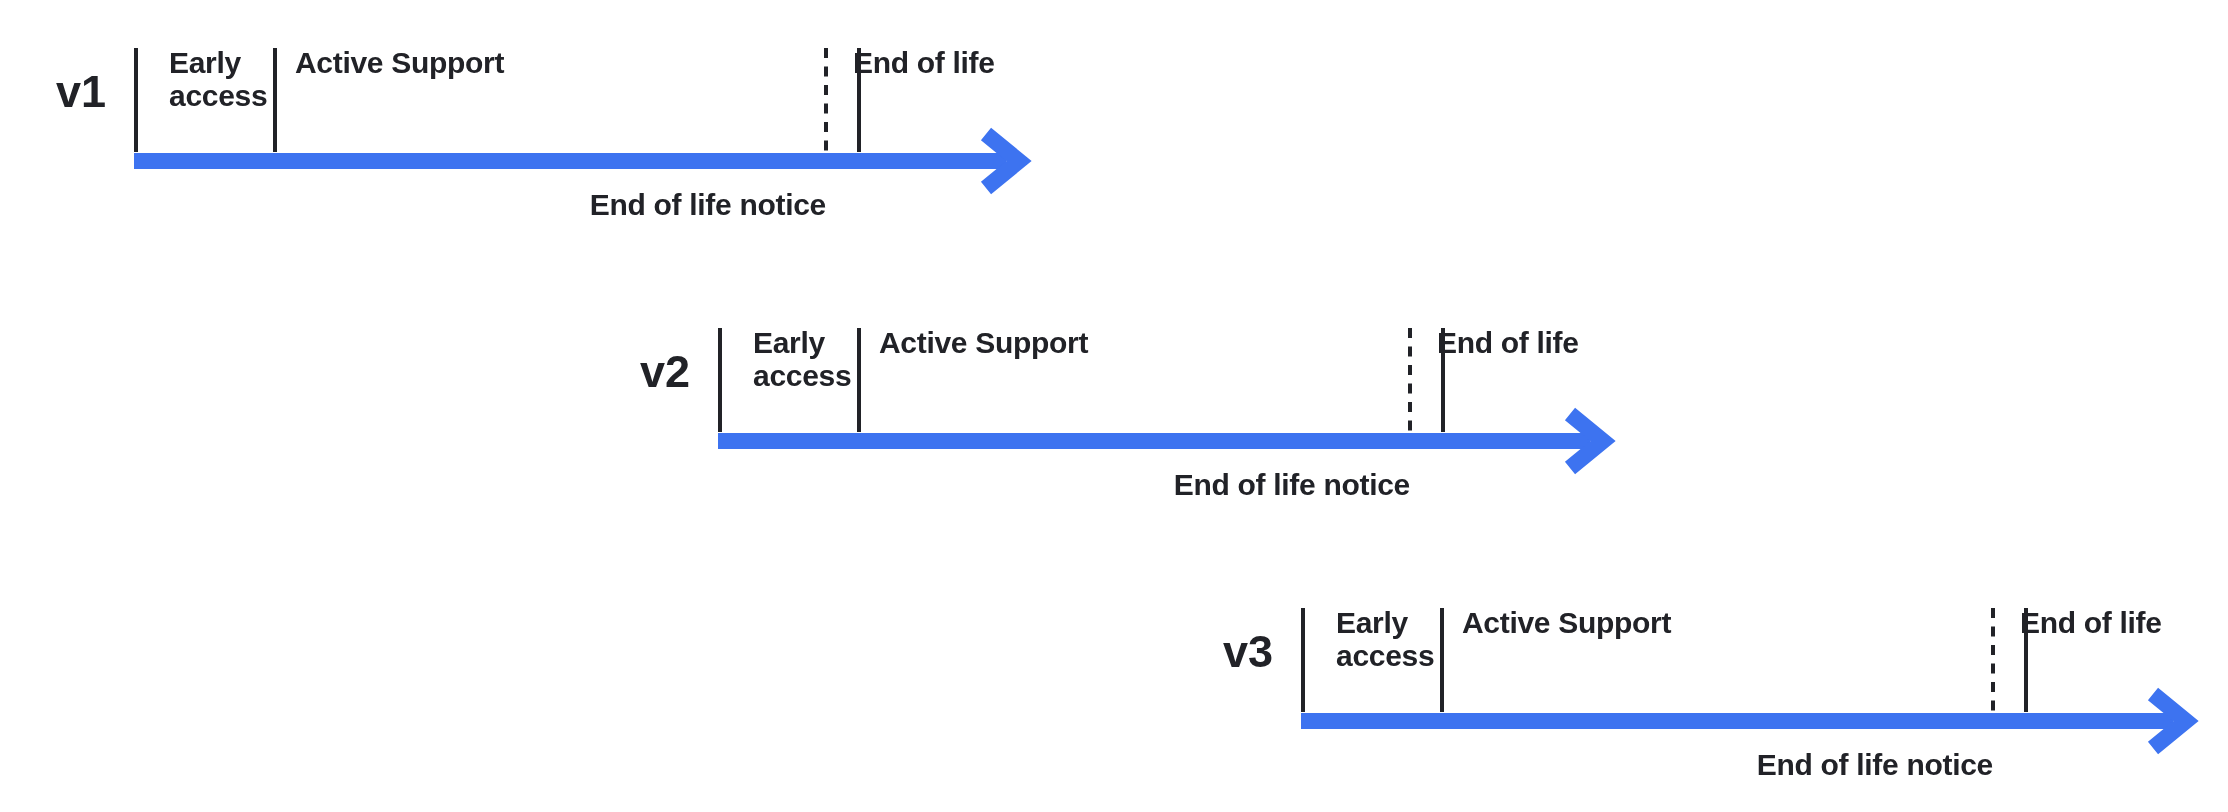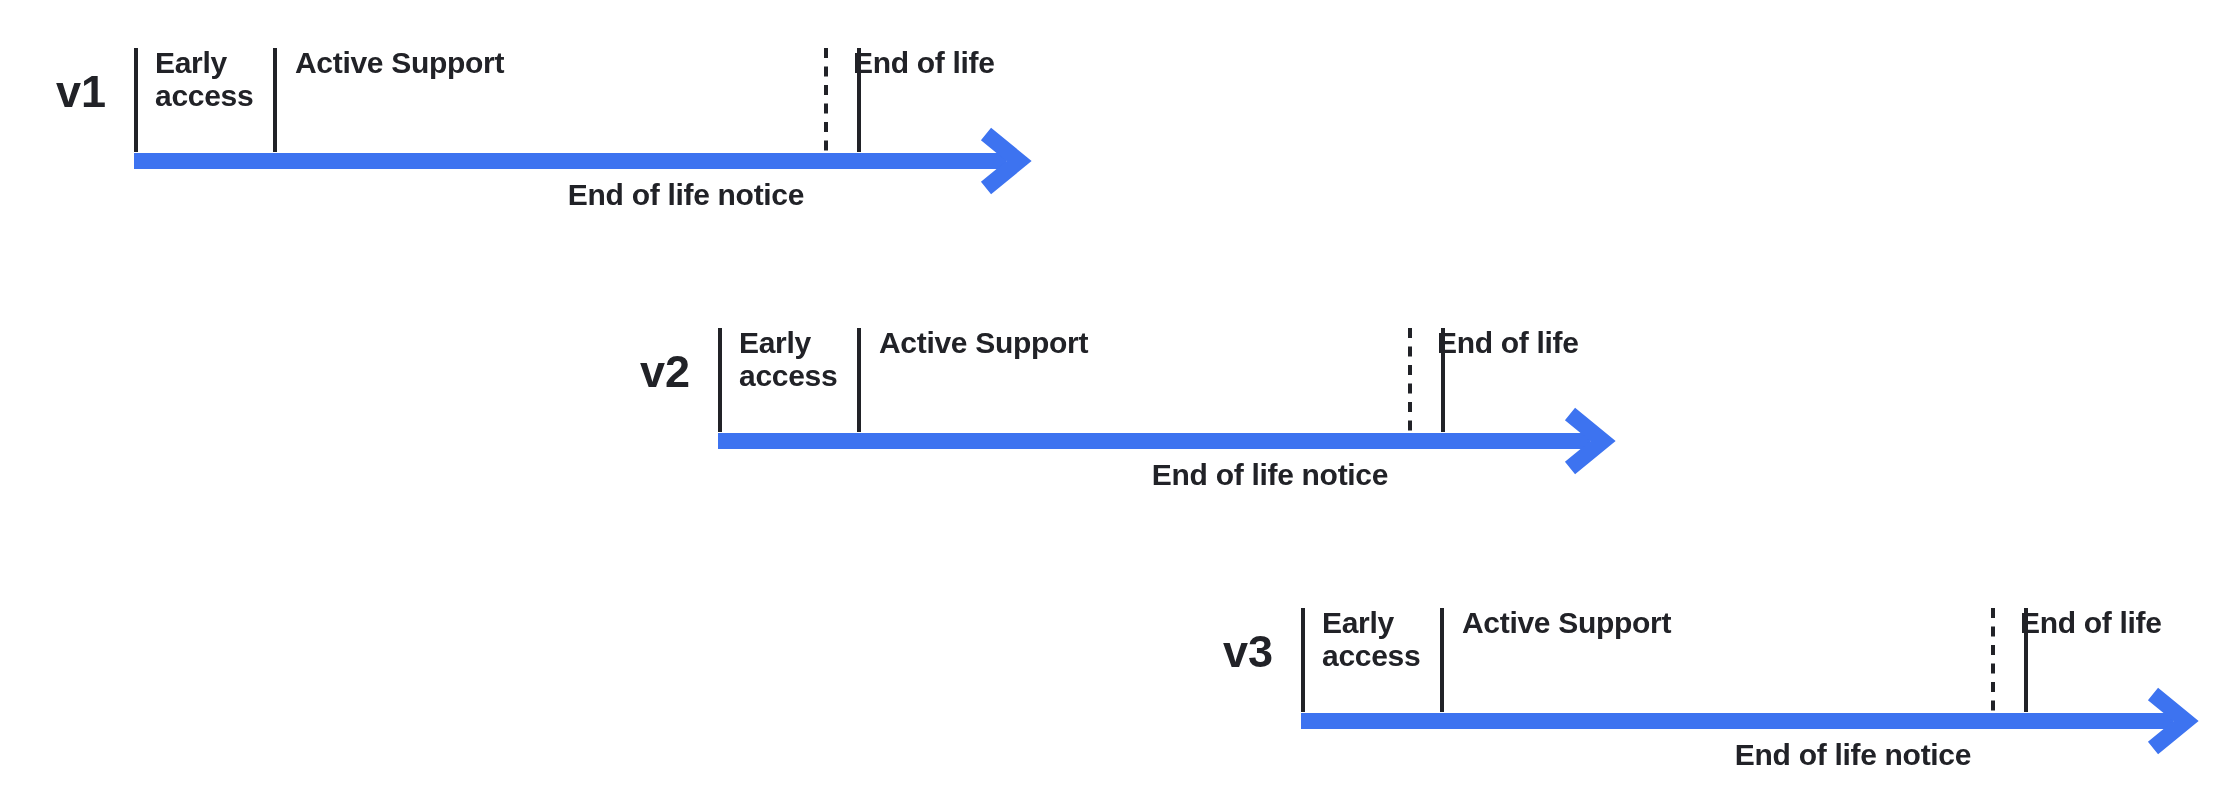--- a/index.html
+++ b/index.html
@@ -26,24 +26,24 @@
   .vlabel{
     position:absolute;left:-168px;width:140px;top:20px;
     line-height:48px;font-size:45px;font-weight:bold;text-align:right;
     white-space:nowrap;
   }
   .lbl{
     position:absolute;top:-2px;
     font-size:30px;line-height:33px;font-weight:bold;
     letter-spacing:-0.3px;white-space:nowrap;
   }
-  .early{left:21px;width:86px;white-space:normal;}
+  .early{left:35px;width:86px;white-space:normal;}
   .active{left:161px;text-align:right;}
   .eol{left:719px;}
-  .notice{left:412px;width:280px;top:130px;text-align:center;}
+  .notice{left:412px;width:280px;top:140px;text-align:right;}
 </style>
 </head>
 <body>
 
 <div class="canvas">
 
   <div class="row" style="left:118px;top:48px">
     <div class="vlabel">v1</div>
     <svg class="g" width="960" height="160" viewBox="0 0 960 160">
       <line class="tick" x1="2" y1="0" x2="2" y2="104"></line>

